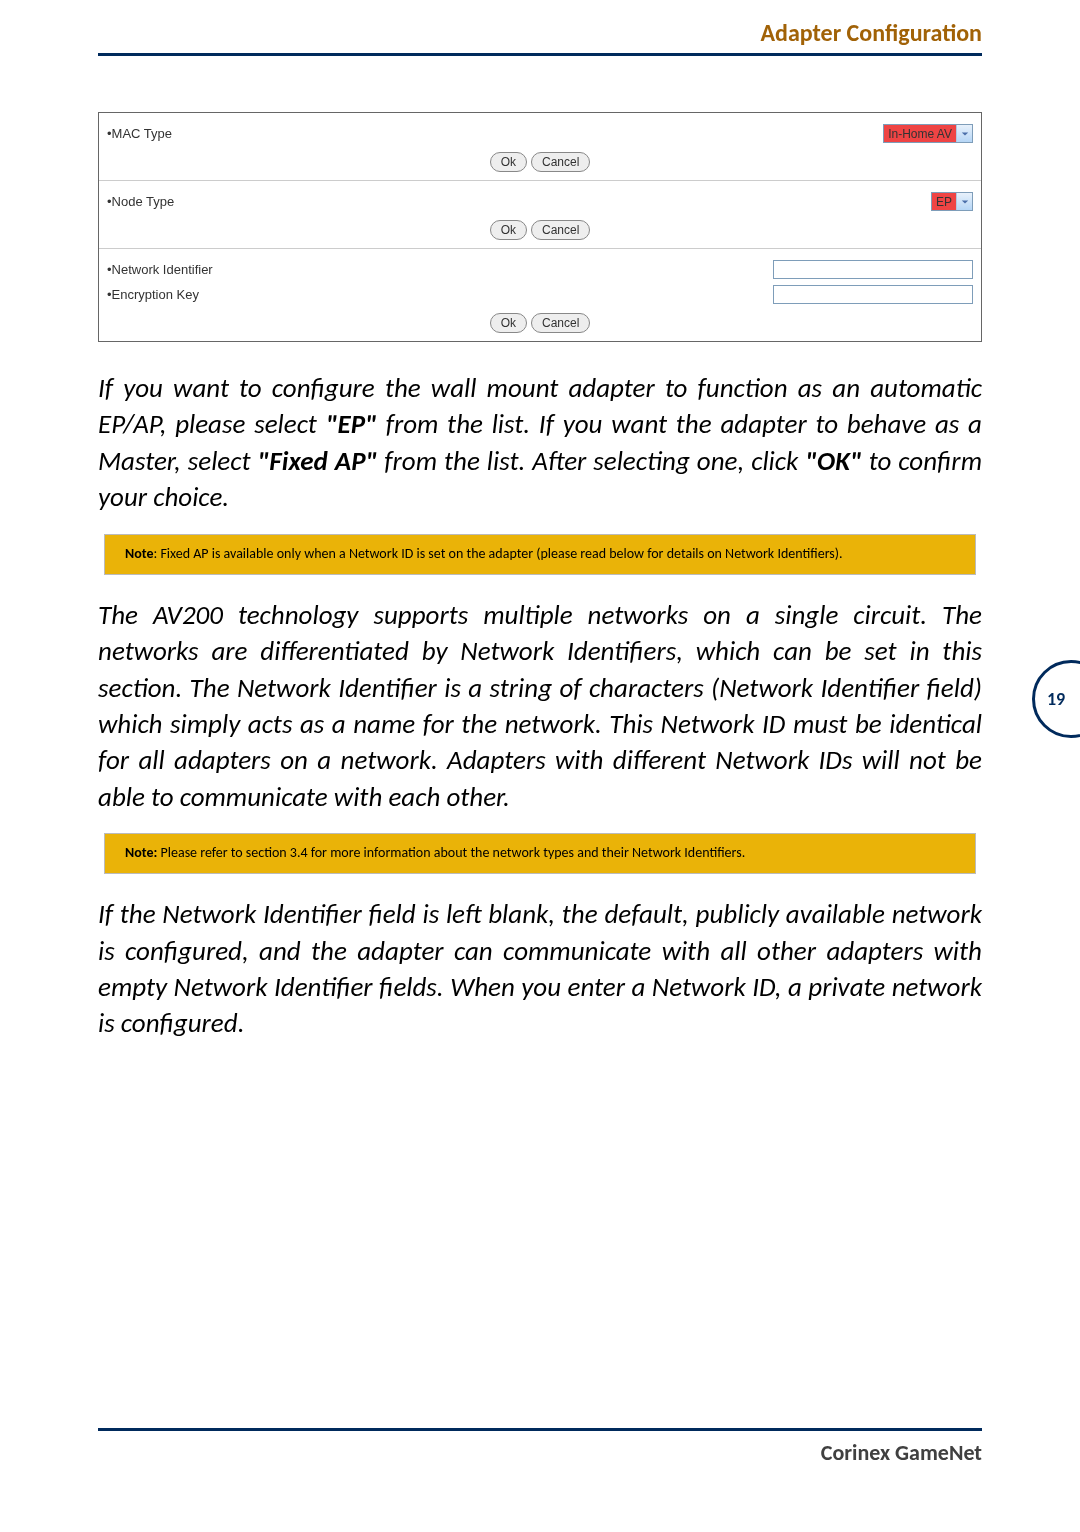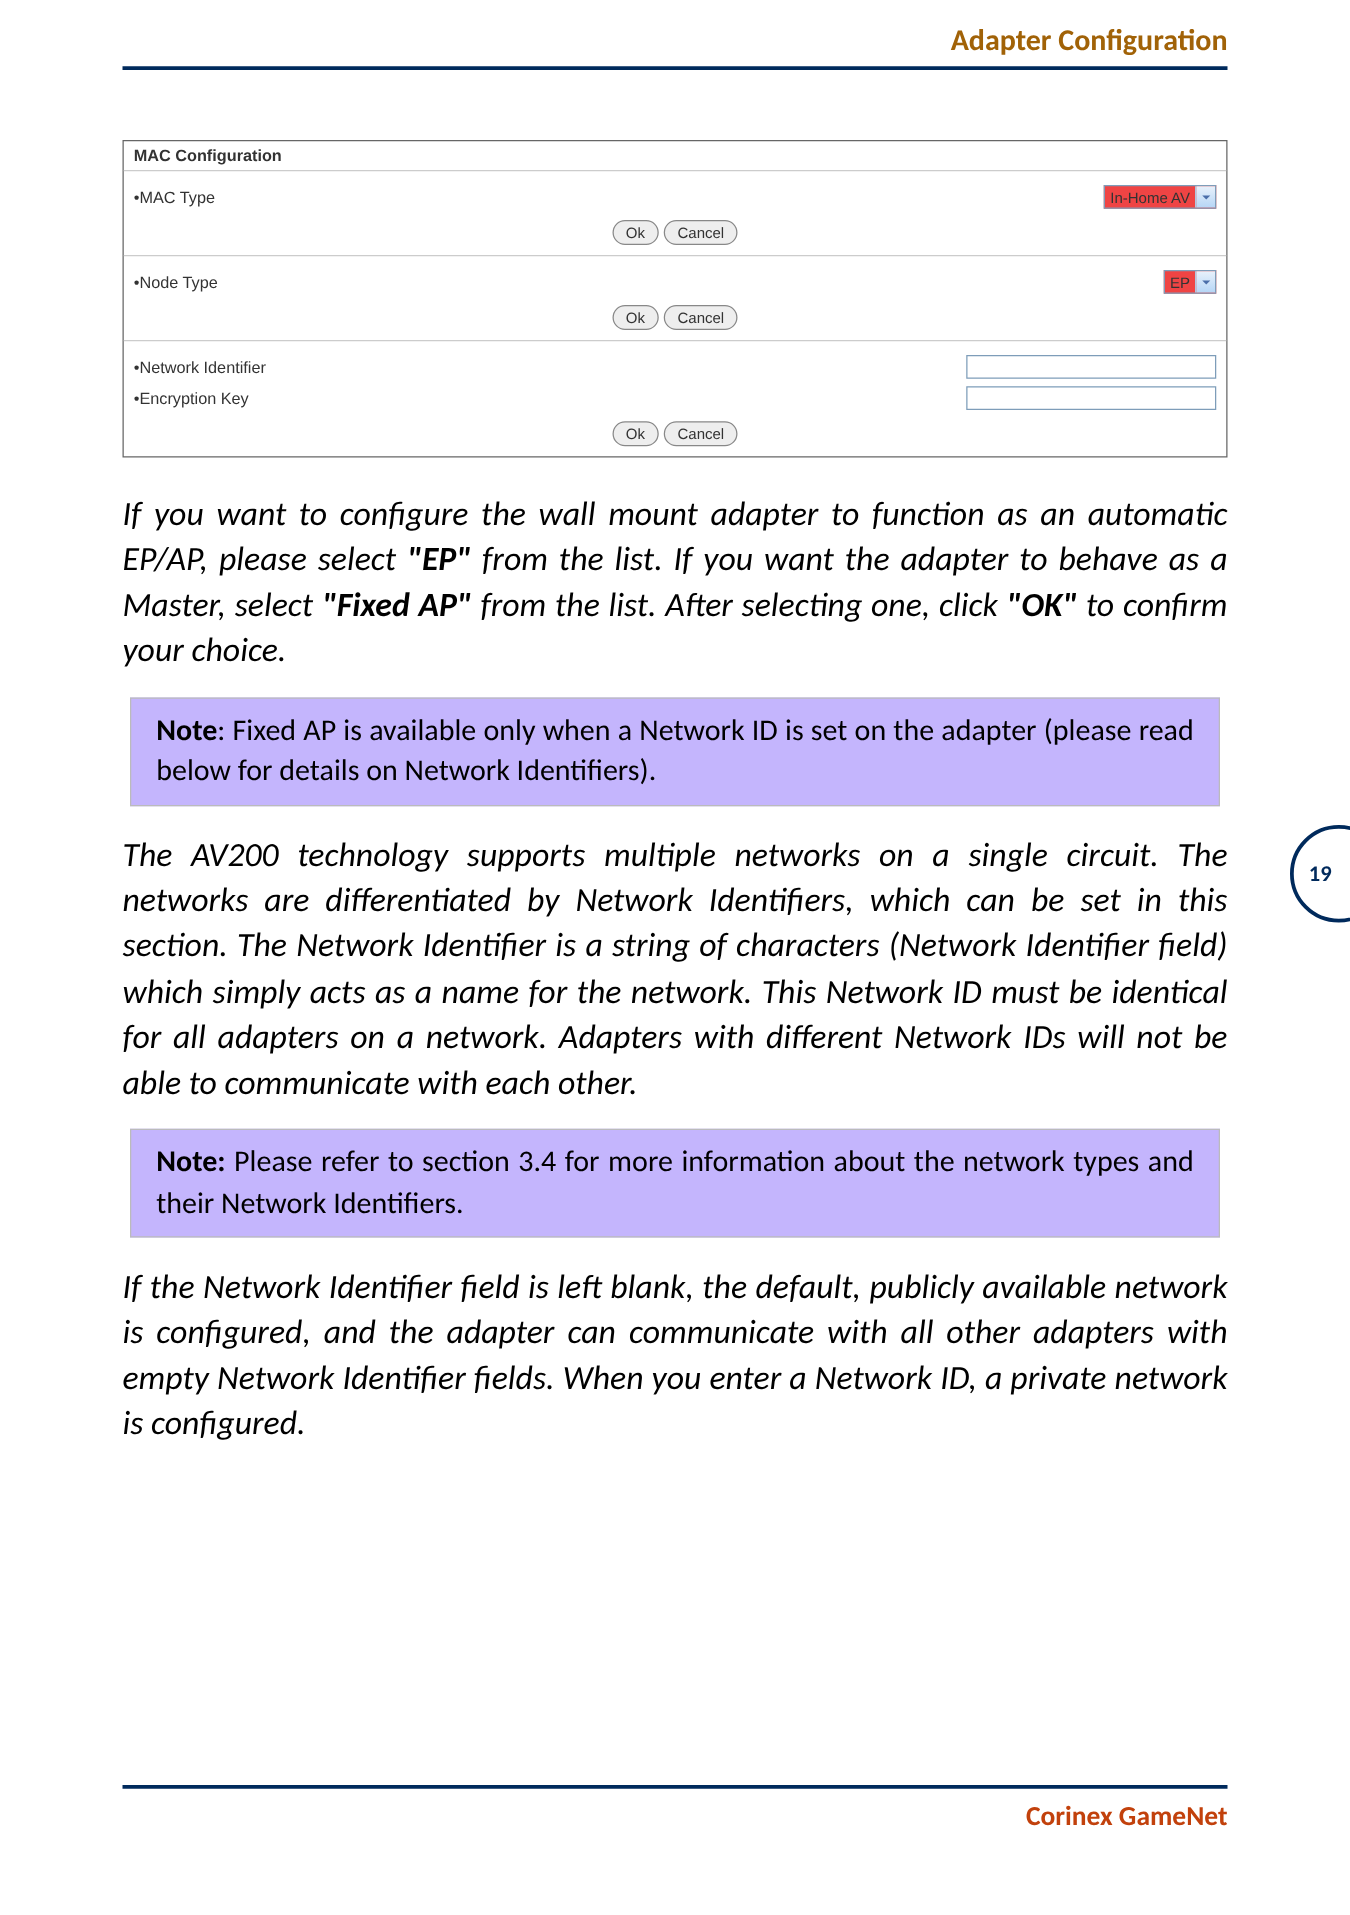--- a/index.html
+++ b/index.html
@@ -111,24 +111,24 @@
   .body-text {
     font-size: 27px;
     line-height: 1.35;
     text-align: justify;
     margin-bottom: 18px;
     font-style: italic;
   }
   .body-text b { font-weight: bold; }
   .note-box {
     border: 1px solid #bbb;
-    background: #c4b5fd;
+    background: #eab308;
     padding: 10px 20px;
     margin: 0 6px 22px 6px;
-    font-size: 24px;
+    font-size: 14px;
     line-height: 1.35;
     text-align: justify;
   }
   .note-box b { font-weight: bold; }
   
   .page-bubble {
     position: absolute;
     right: -30px;
     top: 660px;
     width: 78px;
@@ -153,32 +153,31 @@
   }
   .footer hr {
     border: none;
     border-top: 3px solid #002a5c;
     margin-bottom: 8px;
   }
   .footer-text {
     text-align: right;
     font-weight: bold;
     font-size: 22px;
-    color: #c2410c;
+    color: #404040;
   }
 </style>
 </head>
 <body>
 
 <div class="page">
   <div class="header-title">Adapter Configuration</div>
   <hr class="header-rule">
 
   <div class="panel">
-    <div class="panel-title">MAC Configuration</div>
 
     <div class="panel-section">
       <div class="row">
         <span class="label">•MAC Type</span>
         <span class="ctrl">
           <span class="select-box">
             <span class="sel-val">In-Home AV</span>
             <span class="sel-btn">
               <svg viewBox="0 0 10 10">
                   <path d="M1 3 L5 7 L9 3 Z" fill="#4a6ea9"></path>

